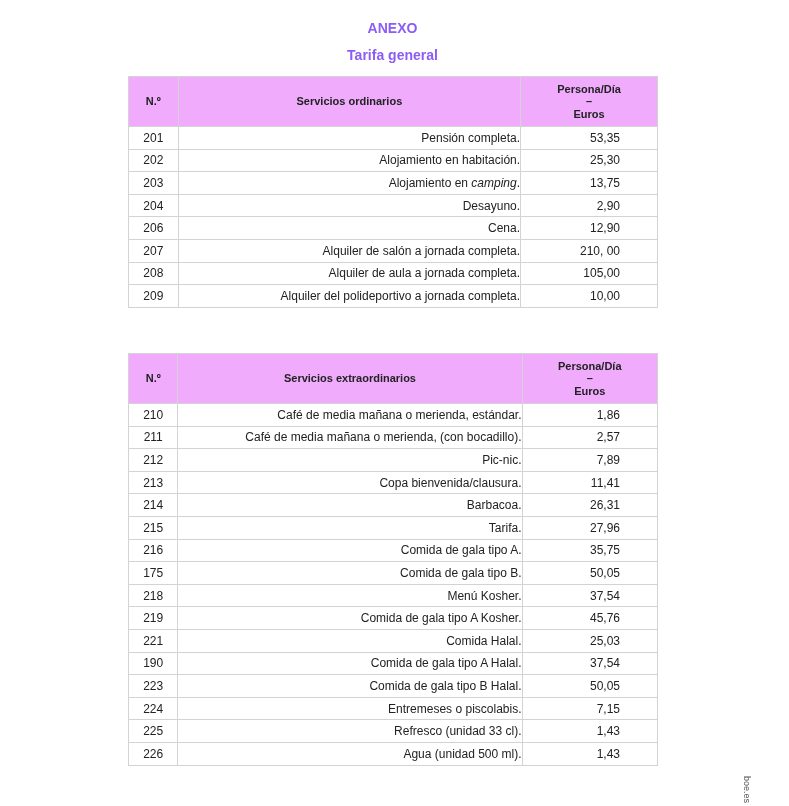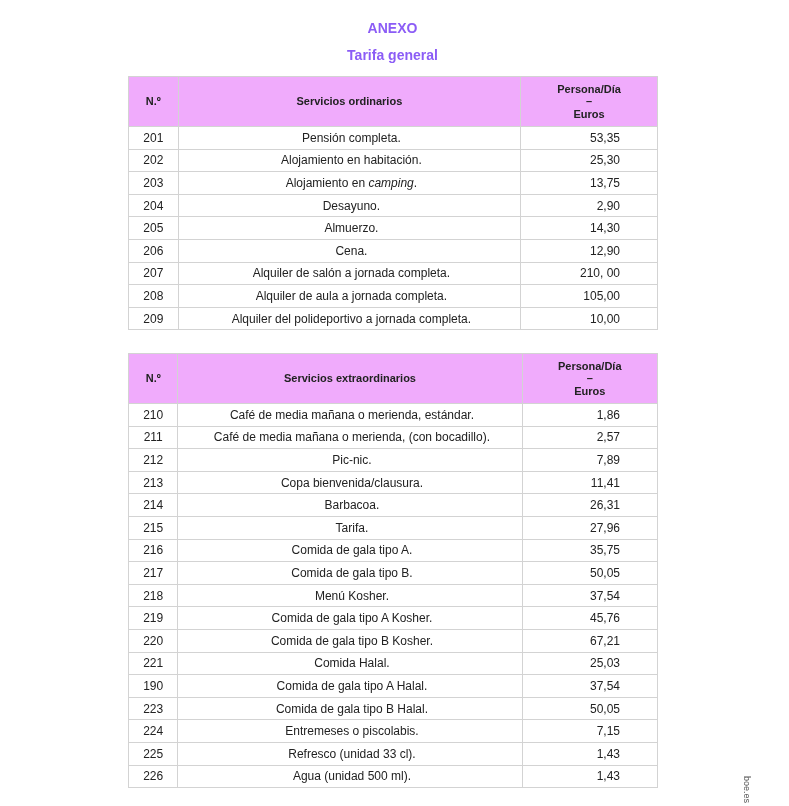--- a/index.html
+++ b/index.html
@@ -19,21 +19,21 @@
     }
     table.tarifa th, table.tarifa td {
       border: 1px solid #d3d3d3; padding: 0;
     }
     table.tarifa th {
       background: #f0abfc; font-weight: bold; font-size: 11px; color: #222;
       text-align: center; height: 49px; line-height: 12.5px;
     }
     table.tarifa td { height: 21.6px; }
     .col-num { width: 52px; text-align: center; }
-    .col-desc { width: 368px; text-align: center; padding-left: 4px !important; }
+    .col-desc { width: 368px; text-align: right; padding-left: 4px !important; }
     .col-price { width: 106px; text-align: right; padding-right: 37px !important; }
     #tbl-ordinarios { top: 76px; }
     #tbl-extra { top: 353px; }
     .side-mark {
       position: absolute; left: 752px; top: 776px; font-size: 9px; color: #555;
       transform: rotate(90deg); transform-origin: left top; white-space: nowrap;
     }
     em { font-style: italic; }
   </style>
 </head>
@@ -67,25 +67,20 @@
       </tr>
       <tr>
         <td class="col-num">203</td>
         <td class="col-desc"><span>Alojamiento en </span><em>camping</em><span>.</span></td>
         <td class="col-price">13,75</td>
       </tr>
       <tr>
         <td class="col-num">204</td>
         <td class="col-desc">Desayuno.</td>
         <td class="col-price">2,90</td>
-      </tr>
-      <tr>
-        <td class="col-num">205</td>
-        <td class="col-desc">Almuerzo.</td>
-        <td class="col-price">14,30</td>
       </tr>
       <tr>
         <td class="col-num">206</td>
         <td class="col-desc">Cena.</td>
         <td class="col-price">12,90</td>
       </tr>
       <tr>
         <td class="col-num">207</td>
         <td class="col-desc">Alquiler de salón a jornada completa.</td>
         <td class="col-price">210, 00</td>
@@ -145,38 +140,33 @@
         <td class="col-num">215</td>
         <td class="col-desc">Tarifa.</td>
         <td class="col-price">27,96</td>
       </tr>
       <tr>
         <td class="col-num">216</td>
         <td class="col-desc">Comida de gala tipo A.</td>
         <td class="col-price">35,75</td>
       </tr>
       <tr>
-        <td class="col-num">217</td>
+        <td class="col-num">175</td>
         <td class="col-desc">Comida de gala tipo B.</td>
         <td class="col-price">50,05</td>
       </tr>
       <tr>
         <td class="col-num">218</td>
         <td class="col-desc">Menú Kosher.</td>
         <td class="col-price">37,54</td>
       </tr>
       <tr>
         <td class="col-num">219</td>
         <td class="col-desc">Comida de gala tipo A Kosher.</td>
         <td class="col-price">45,76</td>
-      </tr>
-      <tr>
-        <td class="col-num">220</td>
-        <td class="col-desc">Comida de gala tipo B Kosher.</td>
-        <td class="col-price">67,21</td>
       </tr>
       <tr>
         <td class="col-num">221</td>
         <td class="col-desc">Comida Halal.</td>
         <td class="col-price">25,03</td>
       </tr>
       <tr>
         <td class="col-num">190</td>
         <td class="col-desc">Comida de gala tipo A Halal.</td>
         <td class="col-price">37,54</td>

